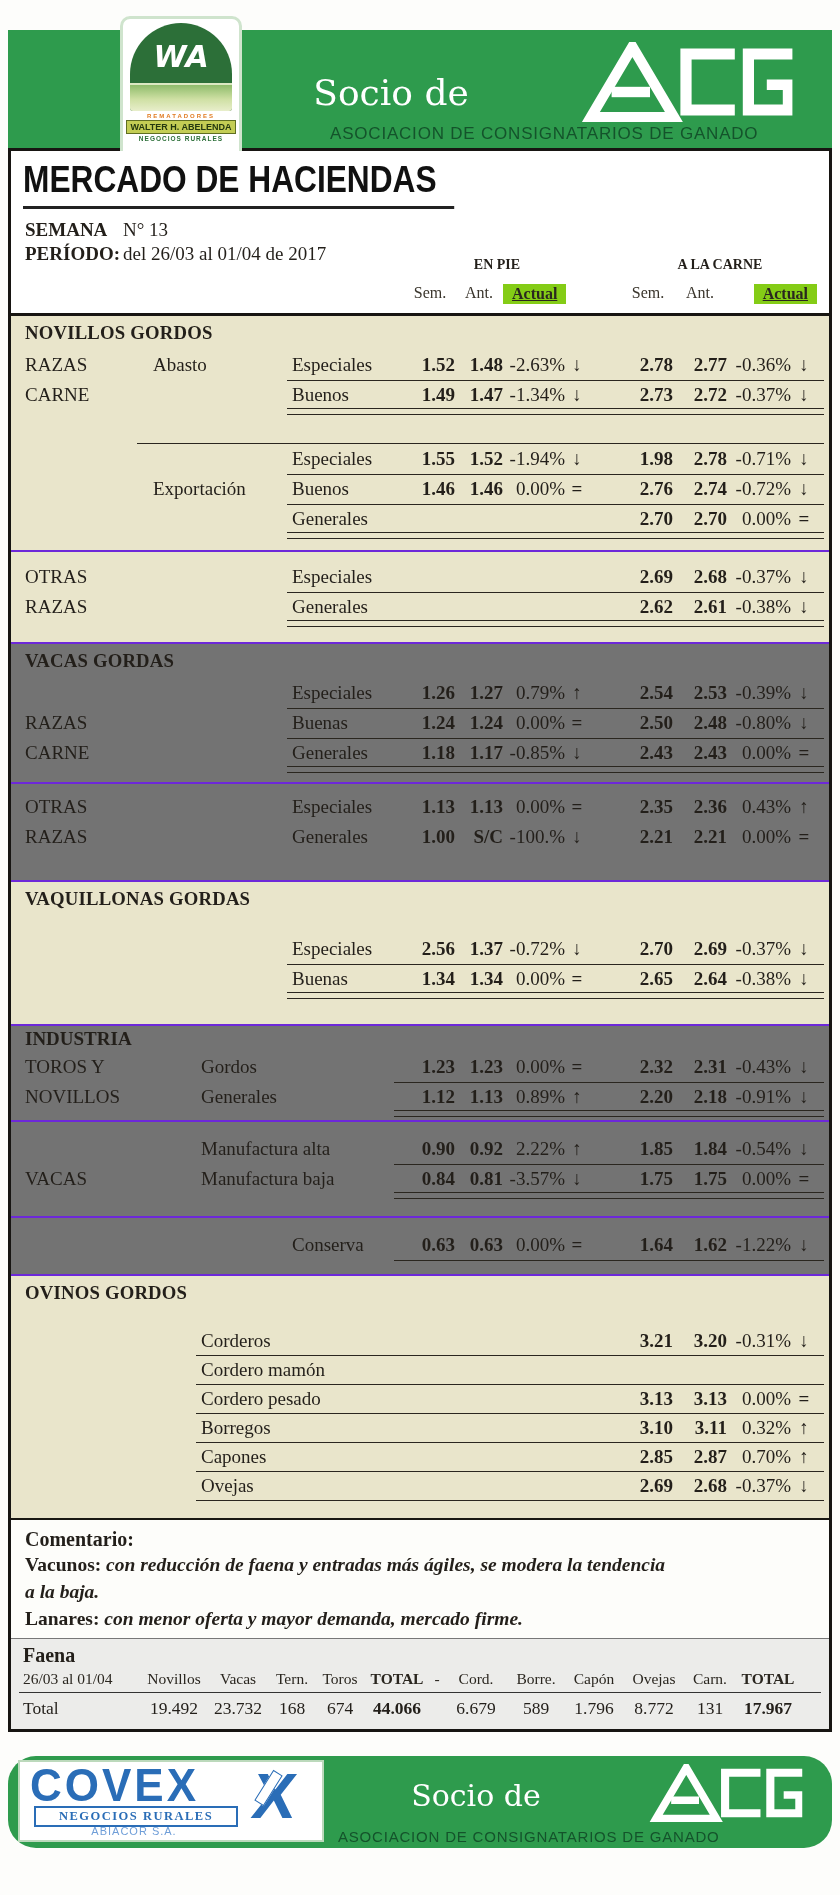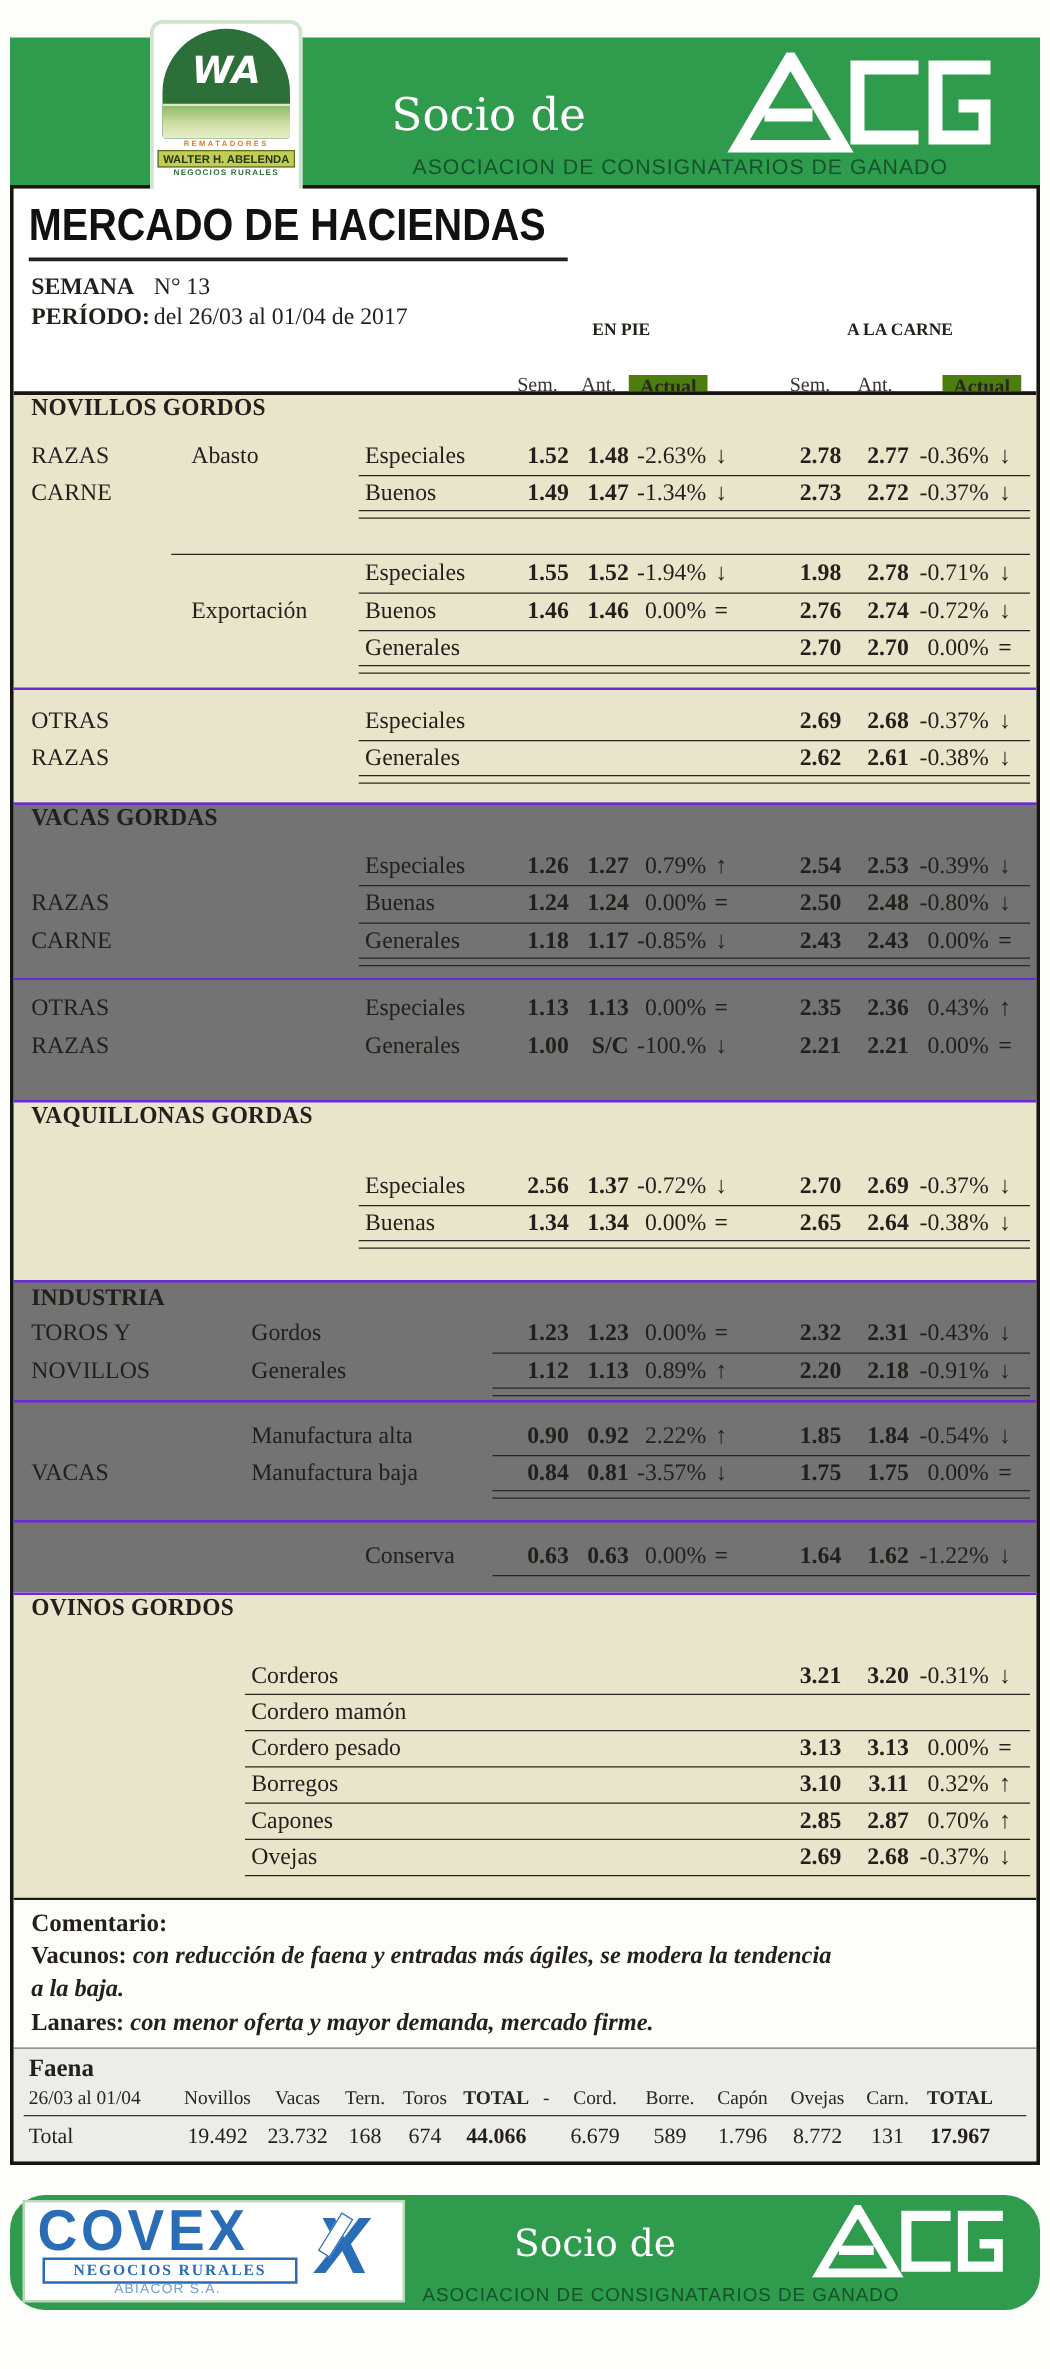--- a/index.html
+++ b/index.html
@@ -53,30 +53,30 @@
   .h-title{position:absolute;left:12px;top:8px;font-family:"Liberation Sans",sans-serif;font-weight:900;
            font-size:36px;letter-spacing:0;color:#111;transform:scaleX(.88);transform-origin:left;
            border-bottom:3px solid #222;padding:0 20px 5px 0;}
   .h-line{position:absolute;left:14px;font-size:19px;white-space:nowrap;}
   .h-week{top:68px;} .h-period{top:92px;}
   .h-label{display:inline-block;width:98px;font-weight:bold;}
   .h-prices{position:absolute;left:400px;top:58px;width:400px;text-align:center;
             font-weight:bold;font-size:29px;color:#111;}
   .groups-row,.cols-row{position:absolute;left:0;right:0;display:flex;padding-left:14px;}
   .groups-row{top:106px;font-weight:bold;font-size:14px;}
-  .cols-row{top:133px;font-size:16px;color:#3a352c;margin-top:16px;}
+  .cols-row{top:133px;font-size:16px;color:#3a352c;}
   .skip{width:380px;} .g-enpie{width:184px;text-align:center;} .g-carne{width:194px;text-align:center;}
-  .hl{display:inline-block;background:#4d7c0f;padding:1px 9px;color:#2a261f;font-weight:bold;}
+  .hl{display:inline-block;background:#84cc16;padding:1px 9px;color:#2a261f;font-weight:bold;text-decoration:underline;}
   
   .section{position:relative;border-top:2px solid #6d28d9;}
   .section:first-child{border-top:3px solid #171512;}
   .bg-beige{background:#e9e5cb;} .bg-white{background:#737373;}
   .row{position:relative;display:flex;align-items:center;height:30px;padding-left:14px;
        font-size:19px;white-space:nowrap;}
-  .trow{display:flex;height:34px;padding-left:14px;}
+  .trow{display:flex;align-items:center;height:34px;padding-left:14px;}
   .sec-title{font-weight:bold;font-size:19.5px;letter-spacing:.2px;transform:scaleX(.96);transform-origin:left;}
   .c-cat{width:128px;overflow:visible;} .c-cat.cb{font-weight:bold;}
   .c-sub{width:139px;} .c-sub.ind{padding-left:48px;width:91px;}
   .c-grade{width:113px;}
   .c-n1{width:50px;text-align:right;font-weight:bold;}
   .c-n2{width:48px;text-align:right;font-weight:bold;}
   .c-p1{width:62px;text-align:right;}
   .c-d1{width:24px;text-align:center;font-weight:bold;}
   .c-gap{width:34px;}
   .c-n3{width:50px;text-align:right;font-weight:bold;}

